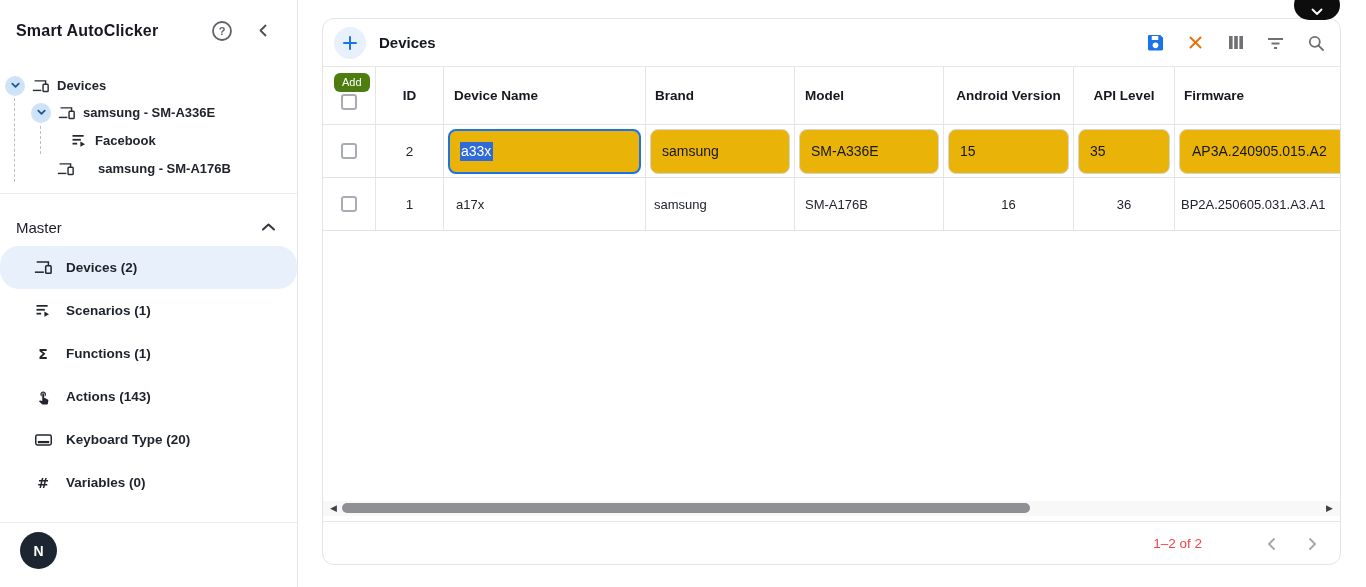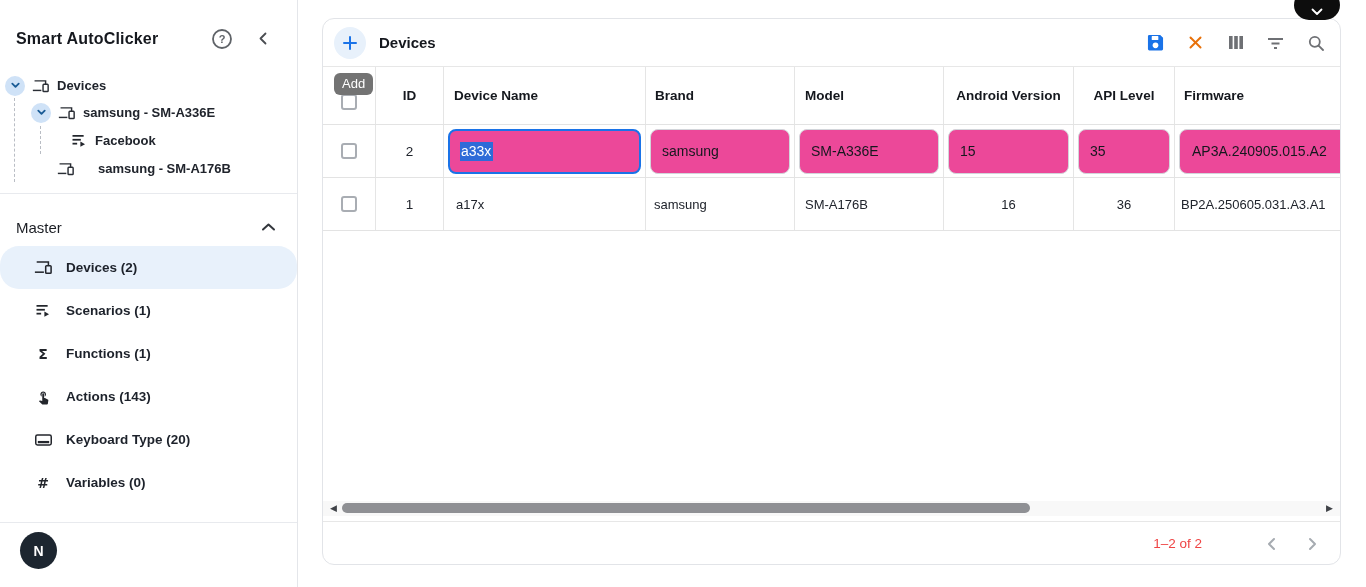--- a/index.html
+++ b/index.html
@@ -2,21 +2,21 @@
 <html><head>
 <meta charset="utf-8">
 <style>
   * { margin:0; padding:0; box-sizing:border-box; }
   html,body { width:1366px; height:587px; overflow:hidden; background:#ffffff;
     font-family:"Liberation Sans", sans-serif; color:#1c1f26; }
 
   
   .sidebar { position:absolute; left:0; top:0; width:298px; height:587px;
     background:#fff; border-right:1px solid #e4e6ea; }
-  .sb-header { position:absolute; left:0; top:8px; width:100%; height:62px; }
+  .sb-header { position:absolute; left:0; top:0; width:100%; height:62px; }
   .sb-title { position:absolute; left:16px; top:22px; font-size:16px; font-weight:700; color:#15181e; letter-spacing:.2px; }
   .sb-help { position:absolute; left:211px; top:20px; width:22px; height:22px; cursor:pointer; }
   .sb-collapse { position:absolute; left:256px; top:23px; width:16px; height:16px; cursor:pointer; }
 
   .tree { position:absolute; left:0; top:70px; width:100%; height:125px; }
   .tree-row { position:absolute; height:27px; display:flex; align-items:center; cursor:pointer; }
   .tree-label { font-size:13px; font-weight:600; color:#20242c; white-space:nowrap; }
   .tw-chev { width:20px; height:20px; border-radius:50%; background:#cfe2f7;
     display:flex; align-items:center; justify-content:center; flex:0 0 auto; }
   .tree-ico { display:flex; align-items:center; flex:0 0 auto; }
@@ -63,30 +63,30 @@
   .thead .c3,.thead .c7 { padding-left:9px; }
   .thead .c5,.thead .c6 { justify-content:center; }
   .rowe { height:53px; }
   .rowp { height:53px; font-size:13px; color:#20242c; }
   .rowp .c2 { padding-left:12px; } .rowp .c3 { padding-left:8px; } .rowp .c4 { padding-left:10px; }
   .rowp .c5,.rowp .c6 { justify-content:center; }
   .rowp .c7 { padding-left:6px; white-space:nowrap; }
   .idtxt { font-size:13.5px; color:#20242c; }
 
   .checkbox { width:16px; height:16px; border:2px solid #a9adb3; border-radius:3px; background:#fff; cursor:pointer; }
-  .inp { height:45px; border:1px solid #d2d5da; border-radius:8px; background:#ec4899;
+  .inp { height:45px; border:1px solid #d2d5da; border-radius:8px; background:#eab308;
     display:flex; align-items:center; padding-left:11px; font-size:14px; color:#15181e;
     white-space:nowrap; cursor:text; }
   .rowe .cell .inp { width:calc(100% - 8px); margin:0 4px; }
   .inp.focused { border:2px solid #1a73e8; padding-left:10px; }
   .sel { background:#2e6bd8; color:#fff; padding:1px 2px 2px 1px; }
   .inp-firm { width:220px !important; flex:0 0 auto; padding-left:12px; }
 
-  .tooltip { position:absolute; left:11px; top:54px; background:#737373; color:#fff;
-    font-size:13px; padding:3px 8px 4px; border-radius:6px; z-index:5; }
+  .tooltip { position:absolute; left:11px; top:54px; background:#4d7c0f; color:#fff;
+    font-size:11px; padding:3px 8px 4px; border-radius:6px; z-index:5; }
 
   .hscroll { position:absolute; left:0; top:482px; width:100%; height:15px; background:#f8f8f8; }
   .scroll-arrow { position:absolute; top:1px; font-size:9px; color:#3f4247;
     font-family:"DejaVu Sans", sans-serif; cursor:pointer; line-height:13px; }
   .sa-left { left:7px; } .sa-right { right:7px; }
   .thumb { position:absolute; left:19px; top:2px; width:688px; height:10px;
     border-radius:5px; background:#8f9094; cursor:grab; }
 
   .foot-div { position:absolute; left:0; top:502px; width:100%; border-top:1px solid #e7e7e7; }
   .footer { position:absolute; left:0; top:503px; width:100%; height:43px;

